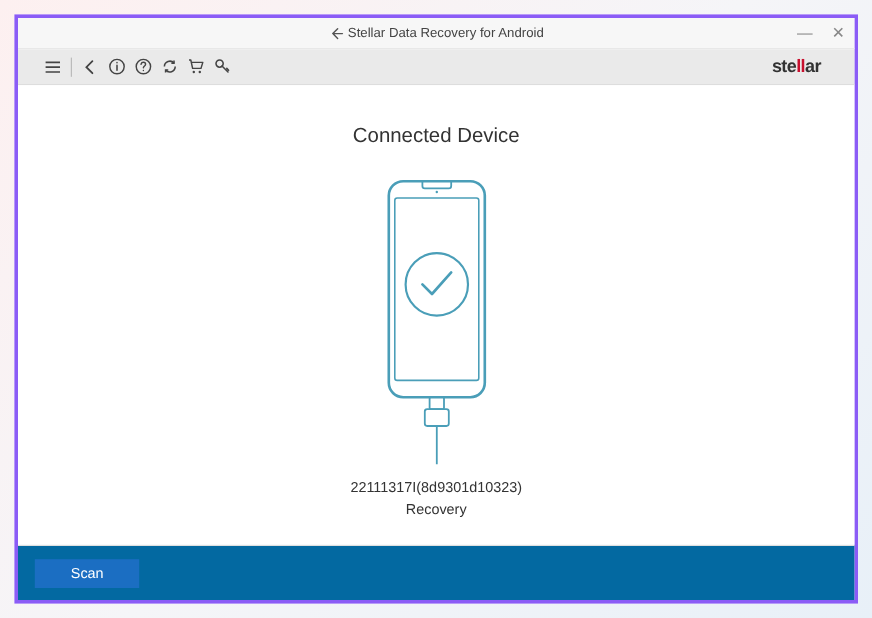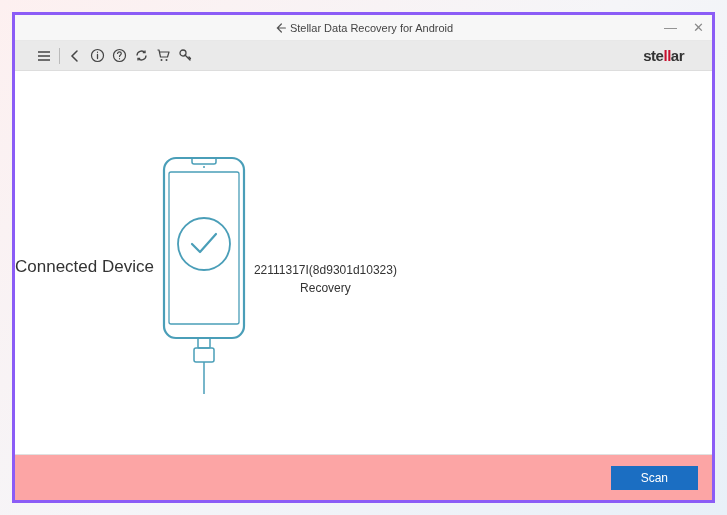--- a/index.html
+++ b/index.html
@@ -101,21 +101,21 @@
     
     .brand .accent {
       color: #c8102e;
       font-weight: 700;
     }
     
     .content {
       flex: 1;
       background: #fff;
       display: flex;
-      flex-direction: row;
+      flex-direction: column;
       align-items: center;
       padding-top: 32px;
       position: relative;
     }
     
     .heading {
       font-size: 17px;
       color: #333;
       font-weight: 400;
       margin-bottom: 24px;
@@ -130,23 +130,23 @@
       font-size: 12px;
       color: #333;
       line-height: 1.5;
     }
     
     .footer {
       height: 46px;
       border-top: 1px solid #e0e0e0;
       display: flex;
       align-items: center;
-      justify-content: flex-end;
+      justify-content: flex-start;
       padding: 0 14px;
-      background: #fca5a5;
+      background: #0369a1;
     }
     
     .scan-button {
       background: #1b6ec2;
       border: none;
       color: #fff;
       padding: 5px 30px;
       font-size: 12px;
       cursor: pointer;
     }

